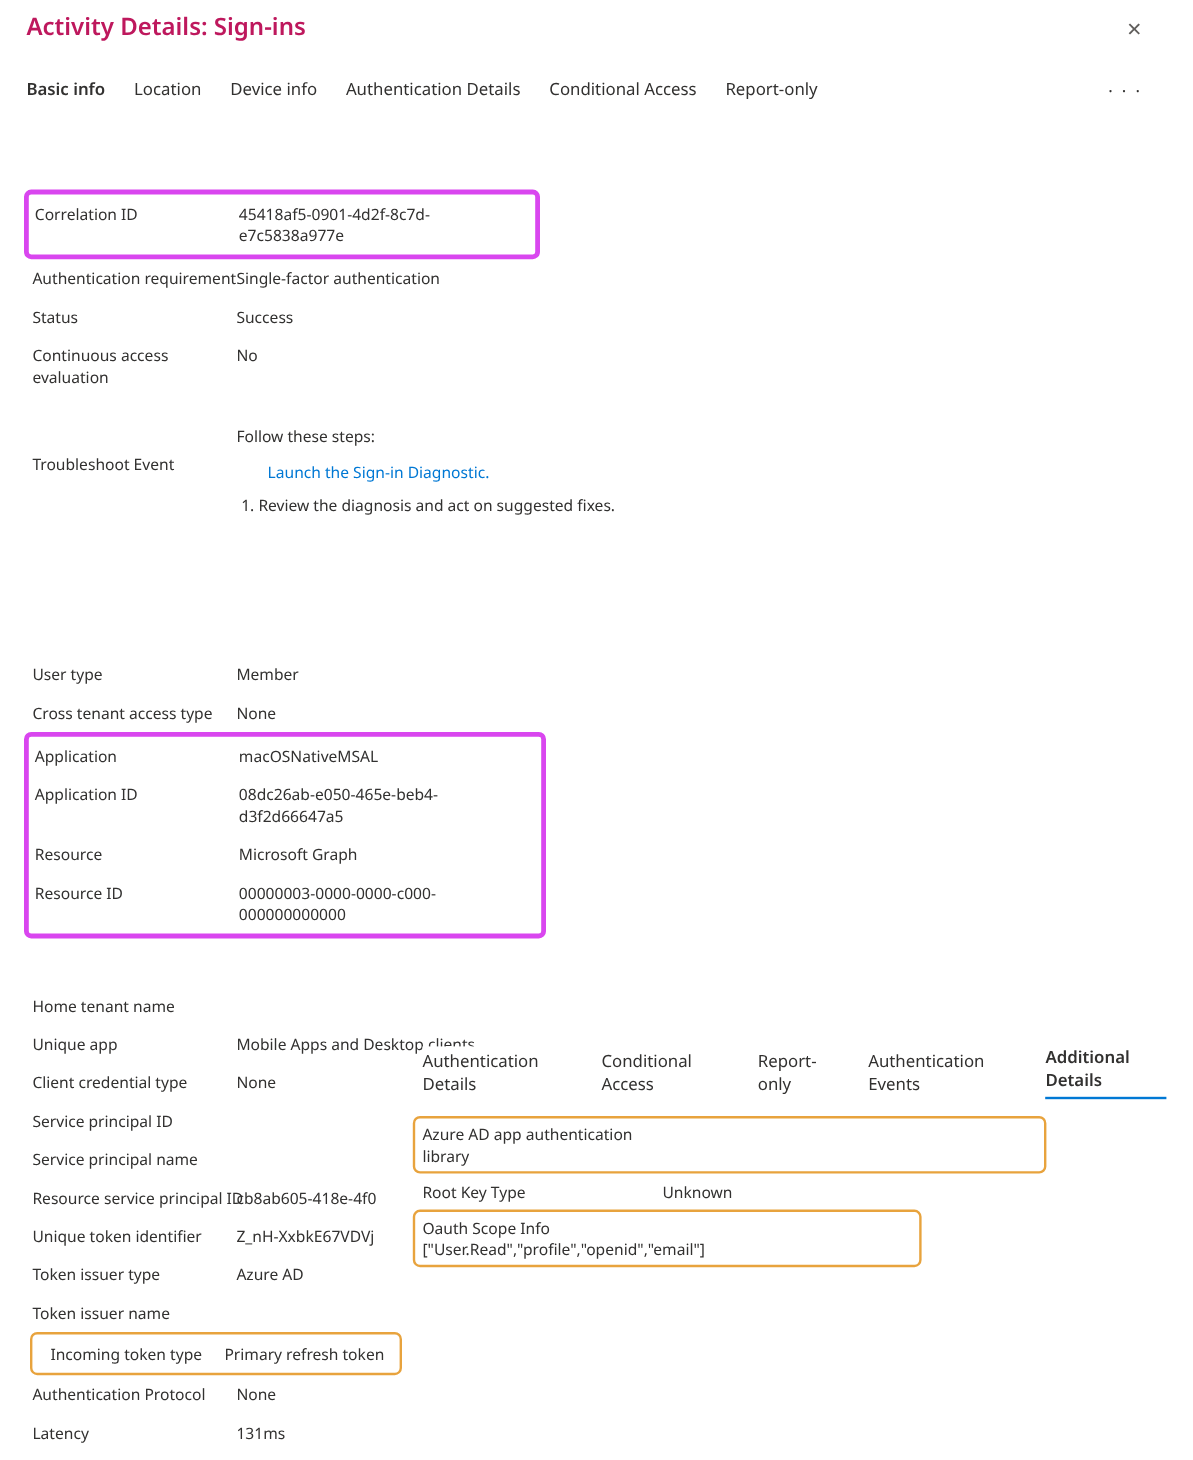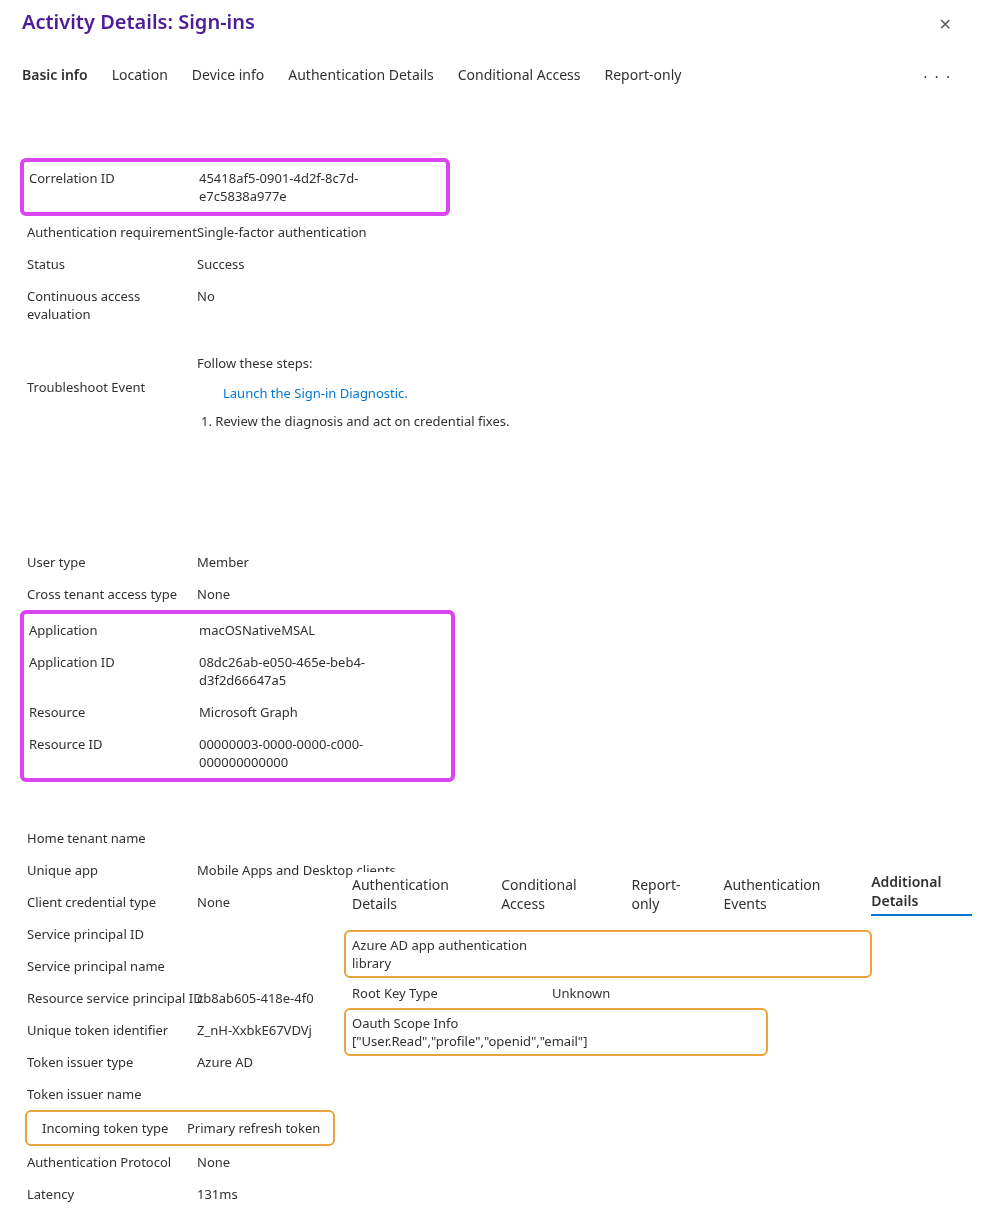--- a/index.html
+++ b/index.html
@@ -15,21 +15,21 @@
   .panel { padding: 8px 22px 40px 22px; }
   .header-row {
     display: flex;
     align-items: center;
     justify-content: space-between;
     margin-bottom: 30px;
   }
   .page-title {
     font-size: 20px;
     font-weight: 600;
-    color: #4c1d95;
+    color: #be185d;
     margin: 0;
   }
   .close-icon {
     font-size: 16px;
     color: #605e5c;
     cursor: pointer;
     padding: 4px 20px 0 0;
   }
   .tabs {
     display: flex;
@@ -183,21 +183,21 @@
     <span class="field-value">No</span>
   </div>
 
   <div style="height:18px;"></div>
 
   <div class="troubleshoot-block">
     <span class="troubleshoot-label">Troubleshoot Event</span>
     <div class="troubleshoot-content">
       <div class="troubleshoot-follow">Follow these steps:</div>
       <div class="troubleshoot-launch"><span class="link">Launch the Sign-in Diagnostic.</span></div>
-      <div class="troubleshoot-step" style="margin-left:4px;">Review the diagnosis and act on credential fixes.</div>
+      <div class="troubleshoot-step" style="margin-left:4px;">Review the diagnosis and act on suggested fixes.</div>
     </div>
   </div>
 
   <div class="section-gap"></div>
 
   <div class="field-row">
     <span class="field-label">User type</span>
     <span class="field-value">Member</span>
   </div>
   <div class="field-row">

